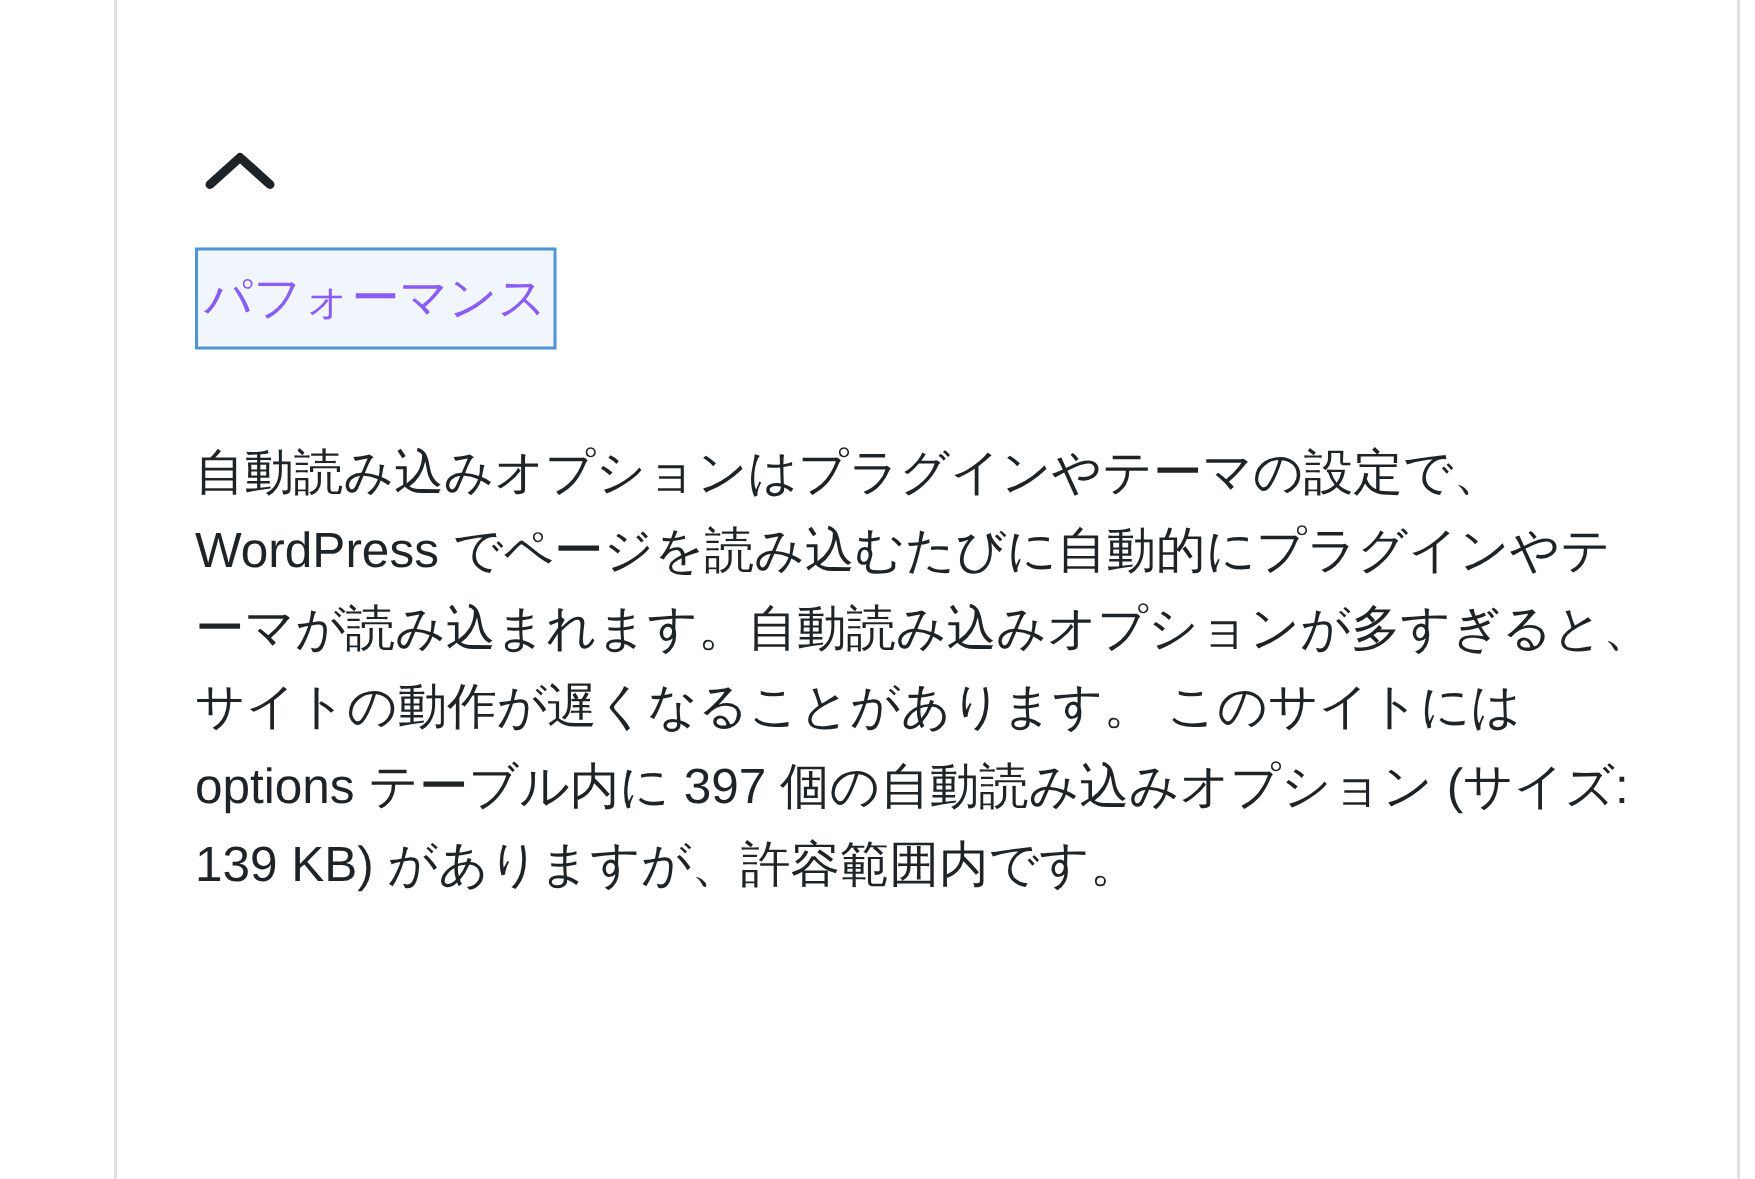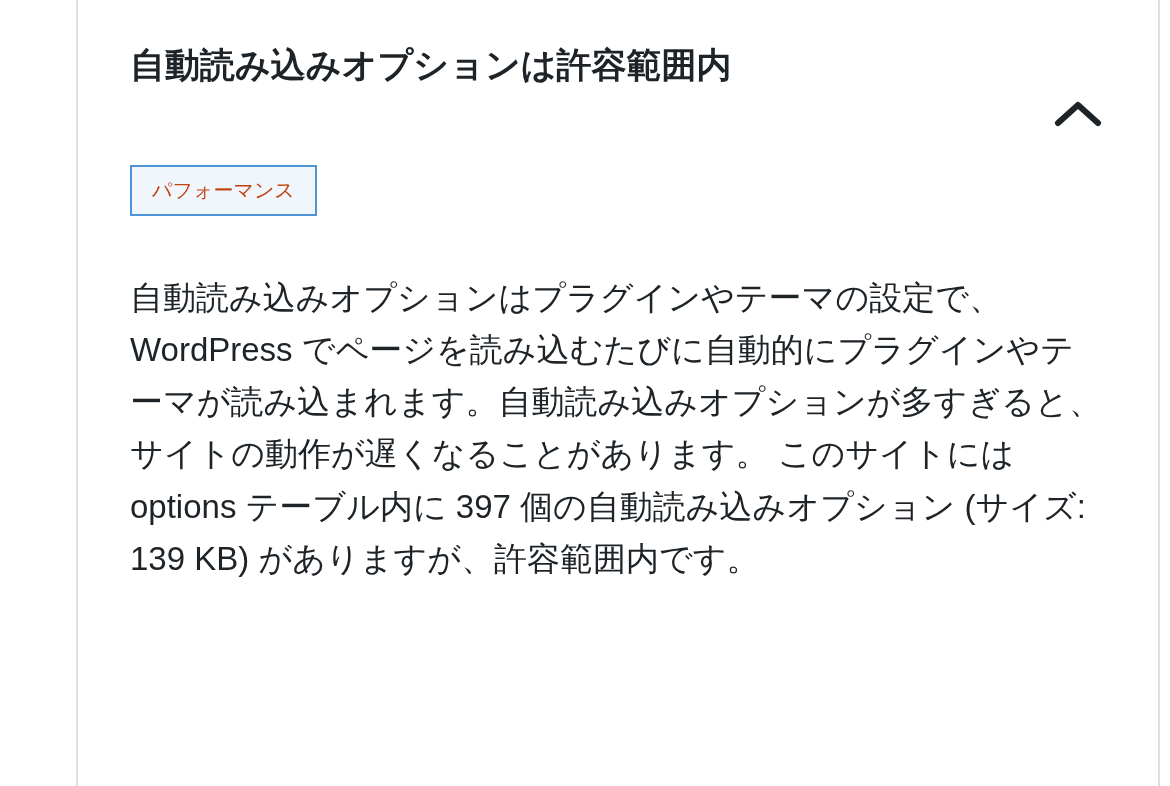--- a/index.html
+++ b/index.html
@@ -42,41 +42,40 @@
       align-items: center;
       justify-content: center;
     }
     .collapse-btn svg {
       width: 60px;
       height: 40px;
     }
     .badge {
       display: inline-block;
       margin-top: 30px;
-      padding: 10px 20px;
+      padding: 10px 4px;
       border: 2.5px solid #4f94d4;
       background: #f0f6fc;
-      color: #c2410c;
-      font-size: 20px;
+      color: #8b5cf6;
+      font-size: 32px;
       font-weight: 500;
     }
     .description {
       margin-top: 56px;
       font-size: 33px;
       line-height: 1.58;
       color: #1d2327;
       font-weight: 400;
     }
   </style>
 </head>
 <body>
 
 <div class="panel">
   <div class="header-row">
-    <h2 class="title">自動読み込みオプションは許容範囲内</h2>
     <div class="collapse-btn">
       <svg viewBox="0 0 60 40">
         <polyline points="10,28 30,10 50,28" fill="none" stroke="#1d2327" stroke-width="6" stroke-linecap="round" stroke-linejoin="round"></polyline>
       </svg>
     </div>
   </div>
   <span class="badge">パフォーマンス</span>
   <p class="description">自動読み込みオプションはプラグインやテーマの設定で、WordPress でページを読み込むたびに自動的にプラグインやテーマが読み込まれます。自動読み込みオプションが多すぎると、サイトの動作が遅くなることがあります。 このサイトには options テーブル内に 397 個の自動読み込みオプション (サイズ: 139 KB) がありますが、許容範囲内です。</p>
 </div>
 

